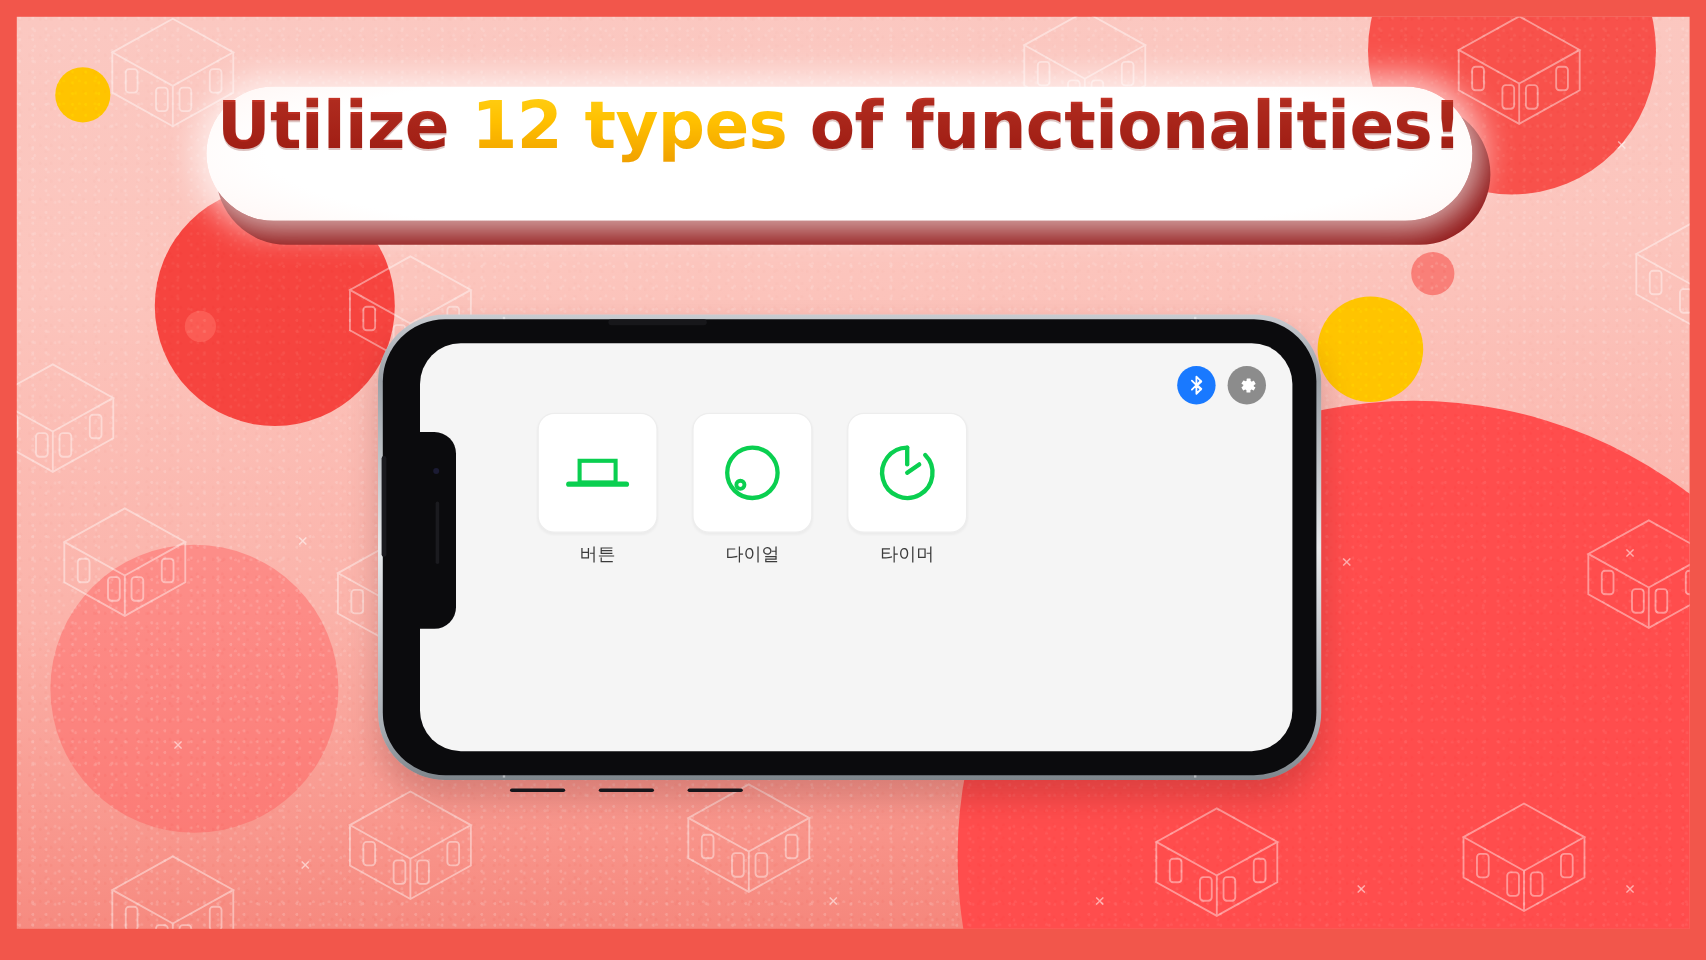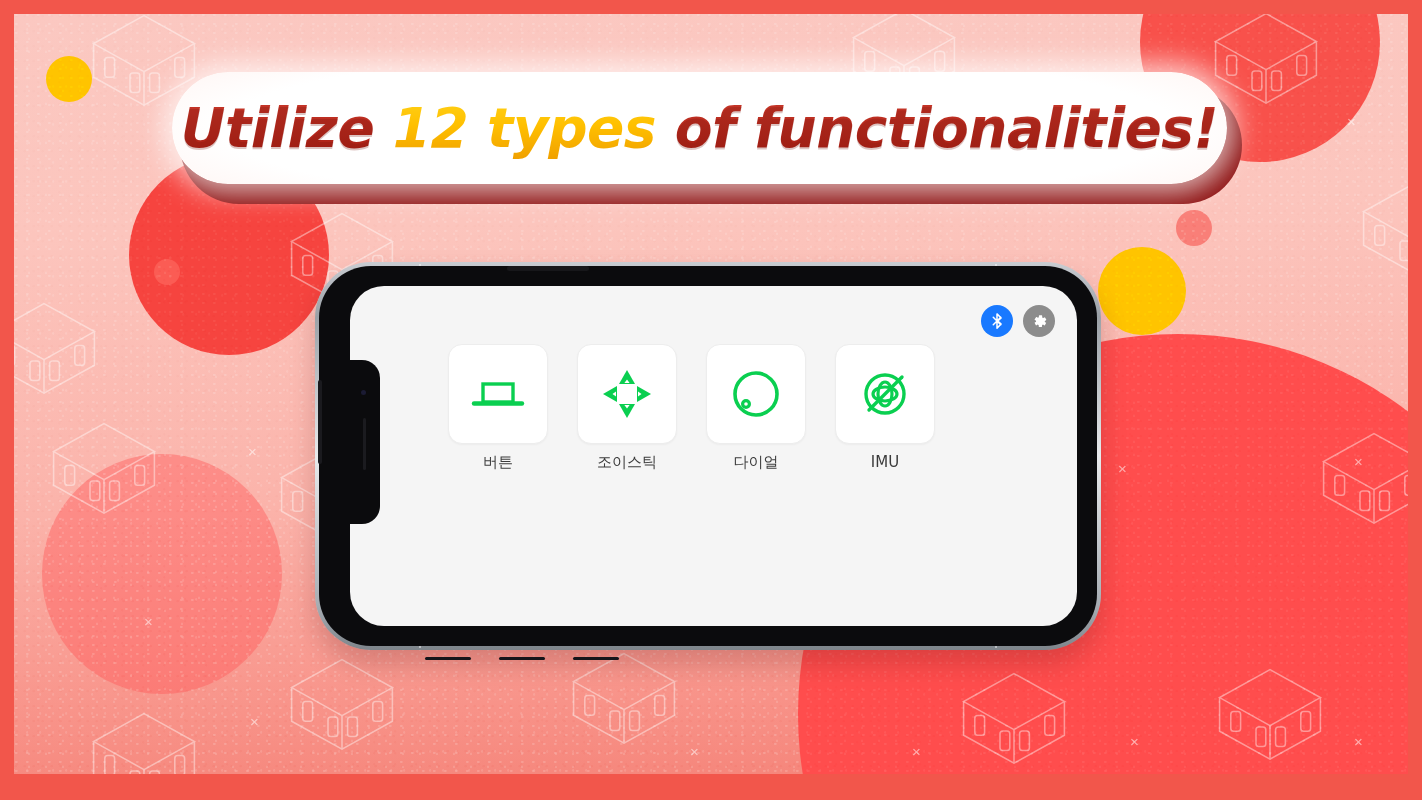--- a/index.html
+++ b/index.html
@@ -57,23 +57,22 @@
   
   .pill-wrap{position:absolute;left:172px;top:72px;width:1062px;height:120px;}
   .pill-shadow{
     position:absolute;left:8px;top:14px;width:1062px;height:118px;
     background:#8E1111;border-radius:60px;
   }
   .pill{
     position:absolute;left:0;top:0;width:1055px;height:112px;
     border-radius:60px;
     background:radial-gradient(ellipse 78% 120% at 50% 50%, #ffffff 0 58%, #fff6f4 76%, #fbe2de 92%, #f7d3cd 100%);
-    display:flex;align-items:center;justify-content:center;
+    display:flex;align-items:flex-start;justify-content:center;
     box-shadow:0 0 26px 10px rgba(255,255,255,.65);
-    font-style:italic;
   }
   .headline{
     font-size:55px;font-weight:bold;letter-spacing:-.5px;white-space:nowrap;
     font-family:"DejaVu Sans","Liberation Sans",sans-serif;
   }
   .h-red{
     color:#B8261B;
     background:linear-gradient(180deg,#C8382A 0%,#A81D13 100%);
     -webkit-background-clip:text;background-clip:text;-webkit-text-fill-color:transparent;
     text-shadow:0 2px 0 rgba(120,20,10,.25);
@@ -356,59 +355,43 @@
               <div class="card">
                 <svg width="56" height="44" viewBox="0 0 56 44">
                   <rect x="13" y="12" width="30" height="18" fill="none" stroke="#0ACF50" stroke-width="3.4"></rect>
                   <line x1="4" y1="31.5" x2="52" y2="31.5" stroke="#0ACF50" stroke-width="4.4" stroke-linecap="round"></line>
                 </svg>
               </div>
               <div class="cap">버튼</div>
             </div>
 
 
-            <div class="cell">
-              <div class="card">
-                <svg width="58" height="58" viewBox="0 0 58 58">
-                  <path d="M29 5 L37 19 L21 19 Z" fill="#0ACF50"></path>
-                  <path d="M29 14.5 L31.6 18 L26.4 18 Z" fill="#ffffff"></path>
-                  <path d="M29 53 L21 39 L37 39 Z" fill="#0ACF50"></path>
-                  <path d="M29 43.5 L26.4 40 L31.6 40 Z" fill="#ffffff"></path>
-                  <path d="M5 29 L19 21 L19 37 Z" fill="#0ACF50"></path>
-                  <path d="M14.5 29 L18 26.4 L18 31.6 Z" fill="#ffffff"></path>
-                  <path d="M53 29 L39 37 L39 21 Z" fill="#0ACF50"></path>
-                  <path d="M43.5 29 L40 31.6 L40 26.4 Z" fill="#ffffff"></path>
-                </svg>
-              </div>
-              <div class="cap">조이스틱</div>
-            </div>
 
             <div class="cell">
               <div class="card">
                 <svg width="56" height="56" viewBox="0 0 56 56">
                   <circle cx="28" cy="28" r="21" fill="none" stroke="#0ACF50" stroke-width="3.6"></circle>
                   <circle cx="18" cy="38" r="3.4" fill="none" stroke="#0ACF50" stroke-width="3.2"></circle>
                 </svg>
               </div>
               <div class="cap">다이얼</div>
             </div>
 
 
-
             <div class="cell">
               <div class="card">
-                <svg width="58" height="58" viewBox="0 0 58 58">
-                  <circle cx="29" cy="29" r="19" fill="none" stroke="#0ACF50" stroke-width="3.4"></circle>
-                  <ellipse cx="29" cy="29" rx="12" ry="7" fill="none" stroke="#0ACF50" stroke-width="3.2"></ellipse>
-                  <ellipse cx="29" cy="29" rx="7" ry="12" fill="none" stroke="#0ACF50" stroke-width="3.2"></ellipse>
-                  <line x1="13" y1="45" x2="46" y2="12" stroke="#0ACF50" stroke-width="3.4" stroke-linecap="round"></line>
+                <svg width="56" height="56" viewBox="0 0 56 56">
+                  <path d="M28 7 A21 21 0 1 0 43 13.2" fill="none" stroke="#0ACF50" stroke-width="3.6" stroke-linecap="round"></path>
+                  <line x1="28" y1="7" x2="28" y2="21" stroke="#0ACF50" stroke-width="3.6" stroke-linecap="round"></line>
+                  <line x1="28" y1="28" x2="38" y2="21" stroke="#0ACF50" stroke-width="3.6" stroke-linecap="round"></line>
                 </svg>
               </div>
-              <div class="cap">IMU</div>
+              <div class="cap">타이머</div>
             </div>
+
 
 
           </div>
         </div>
 
         <div class="notch">
           <span class="cam"></span>
           <span class="ear"></span>
         </div>
       </div>

